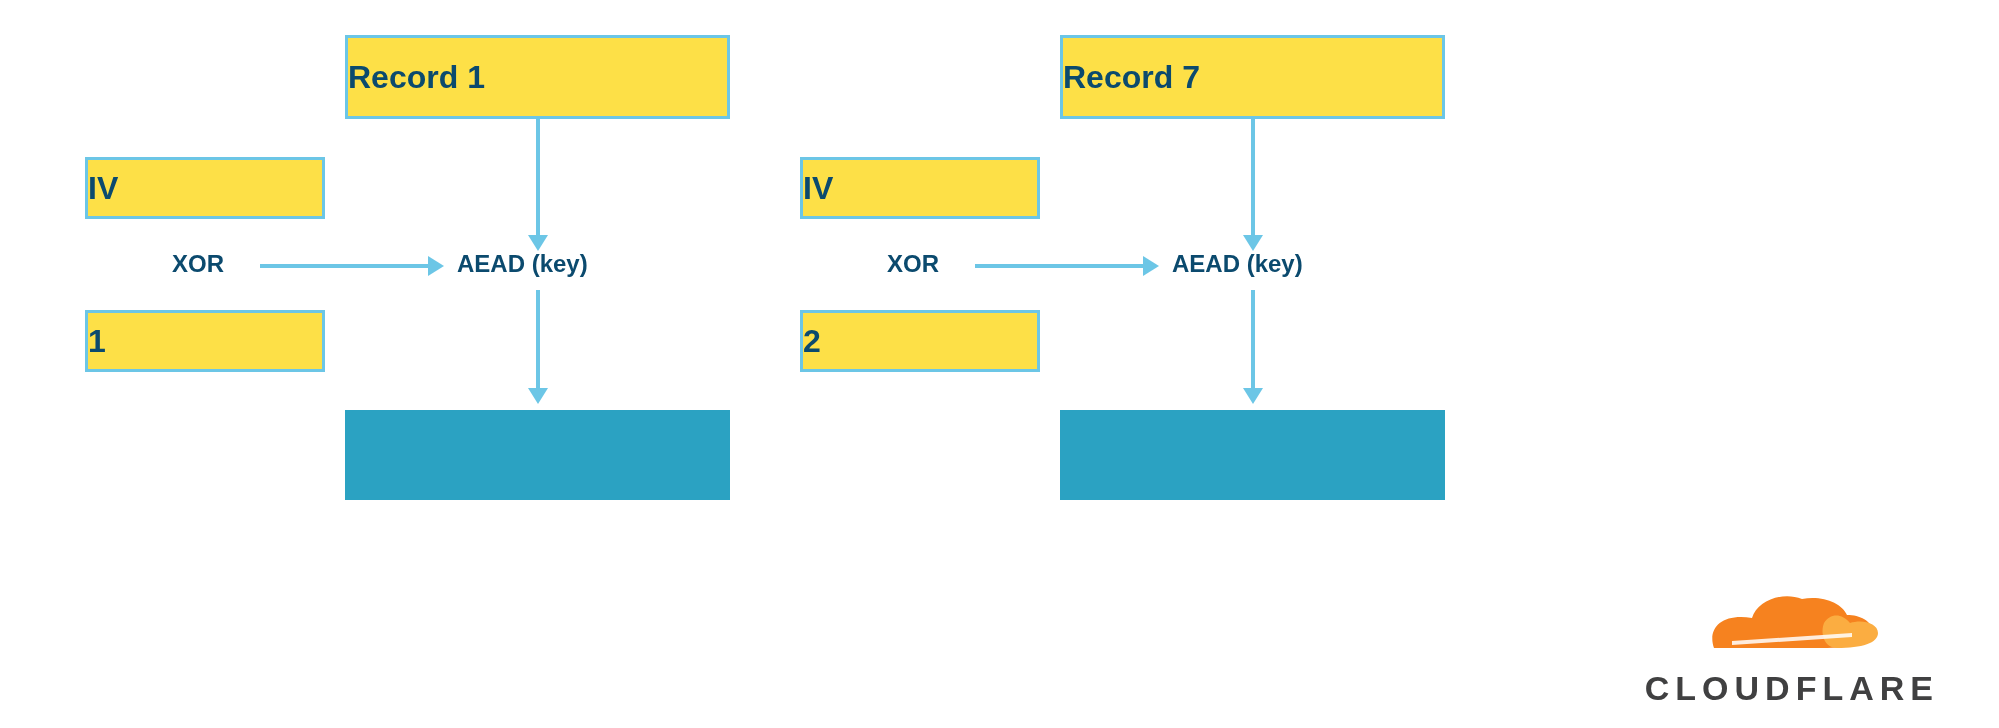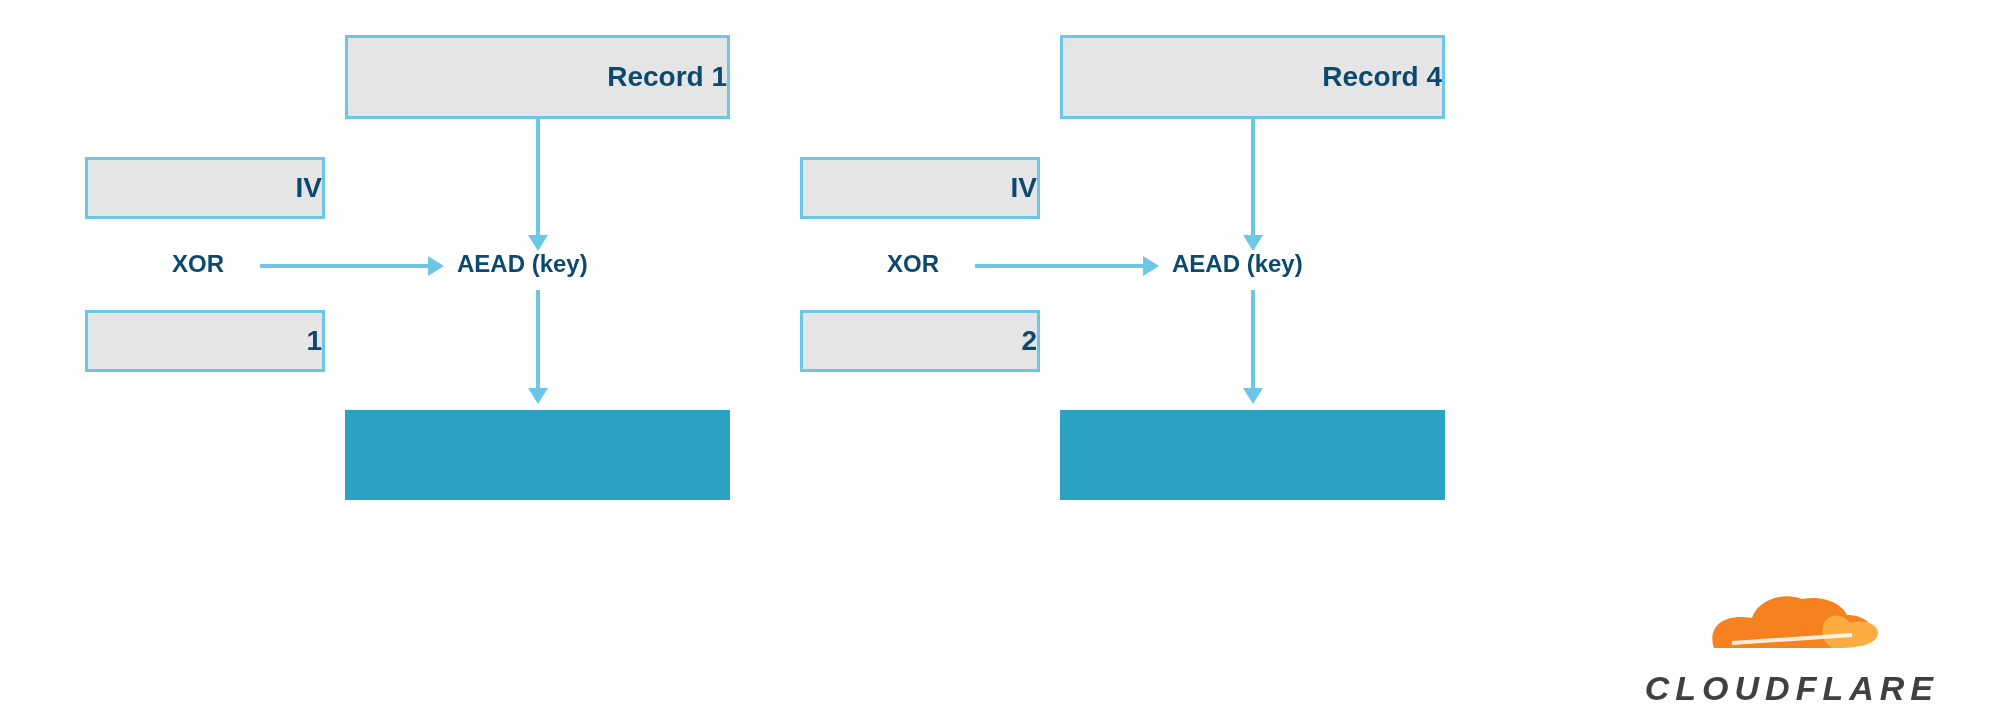--- a/index.html
+++ b/index.html
@@ -8,26 +8,26 @@
     padding: 0;
     width: 1999px;
     height: 728px;
     position: relative;
     font-family: -apple-system, BlinkMacSystemFont, "Segoe UI", Helvetica, Arial, sans-serif;
     background: #fff;
   }
   .box {
     position: absolute;
     border: 3px solid #6cc6e6;
-    background: #e5e5e5;
+    background: #fde047;
     display: flex;
     align-items: center;
-    justify-content: flex-end;
+    justify-content: flex-start;
     font-weight: 700;
-    font-size: 28px;
+    font-size: 32px;
     color: #0b4a6e;
   }
   .label {
     position: absolute;
     font-weight: 700;
     font-size: 24px;
     color: #0b4a6e;
   }
   .filled {
     position: absolute;
@@ -55,21 +55,20 @@
     width: 0; height: 0;
     border-left: 10px solid transparent;
     border-right: 10px solid transparent;
     border-top: 16px solid #6cc6e6;
   }
   .logo {
     position: absolute;
     right: 60px;
     bottom: 20px;
     text-align: center;
-    font-style: italic;
   }
   .logo-text {
     font-weight: 700;
     letter-spacing: 6px;
     font-size: 34px;
     color: #404041;
     margin-top: 6px;
   }
   .cloud-svg { width: 180px; height: 70px; display: block; margin: 0 auto; }
 </style>
@@ -96,21 +95,21 @@
 <div class="arrow-head-down" style="left:528px; top:235px;"></div>
 <div class="arrow-line-v" style="left:536px; top:290px; height:100px;"></div>
 <div class="arrow-head-down" style="left:528px; top:388px;"></div>
 
 <div class="arrow-line-h" style="left:260px; top:264px; width:170px;"></div>
 <div class="arrow-head-right" style="left:428px; top:256px;"></div>
 
 <div class="filled" style="left:345px; top:410px; width:385px; height:90px;"></div>
 
 <div class="box" style="left:1060px; top:35px; width:385px; height:84px;">
-  <span>Record 4</span>
+  <span>Record 7</span>
 </div>
 
 <div class="box" style="left:800px; top:157px; width:240px; height:62px;">
   <span>IV</span>
 </div>
 
 <div class="label" style="left:887px; top:250px;">XOR</div>
 
 <div class="box" style="left:800px; top:310px; width:240px; height:62px;">
   <span>2</span>

